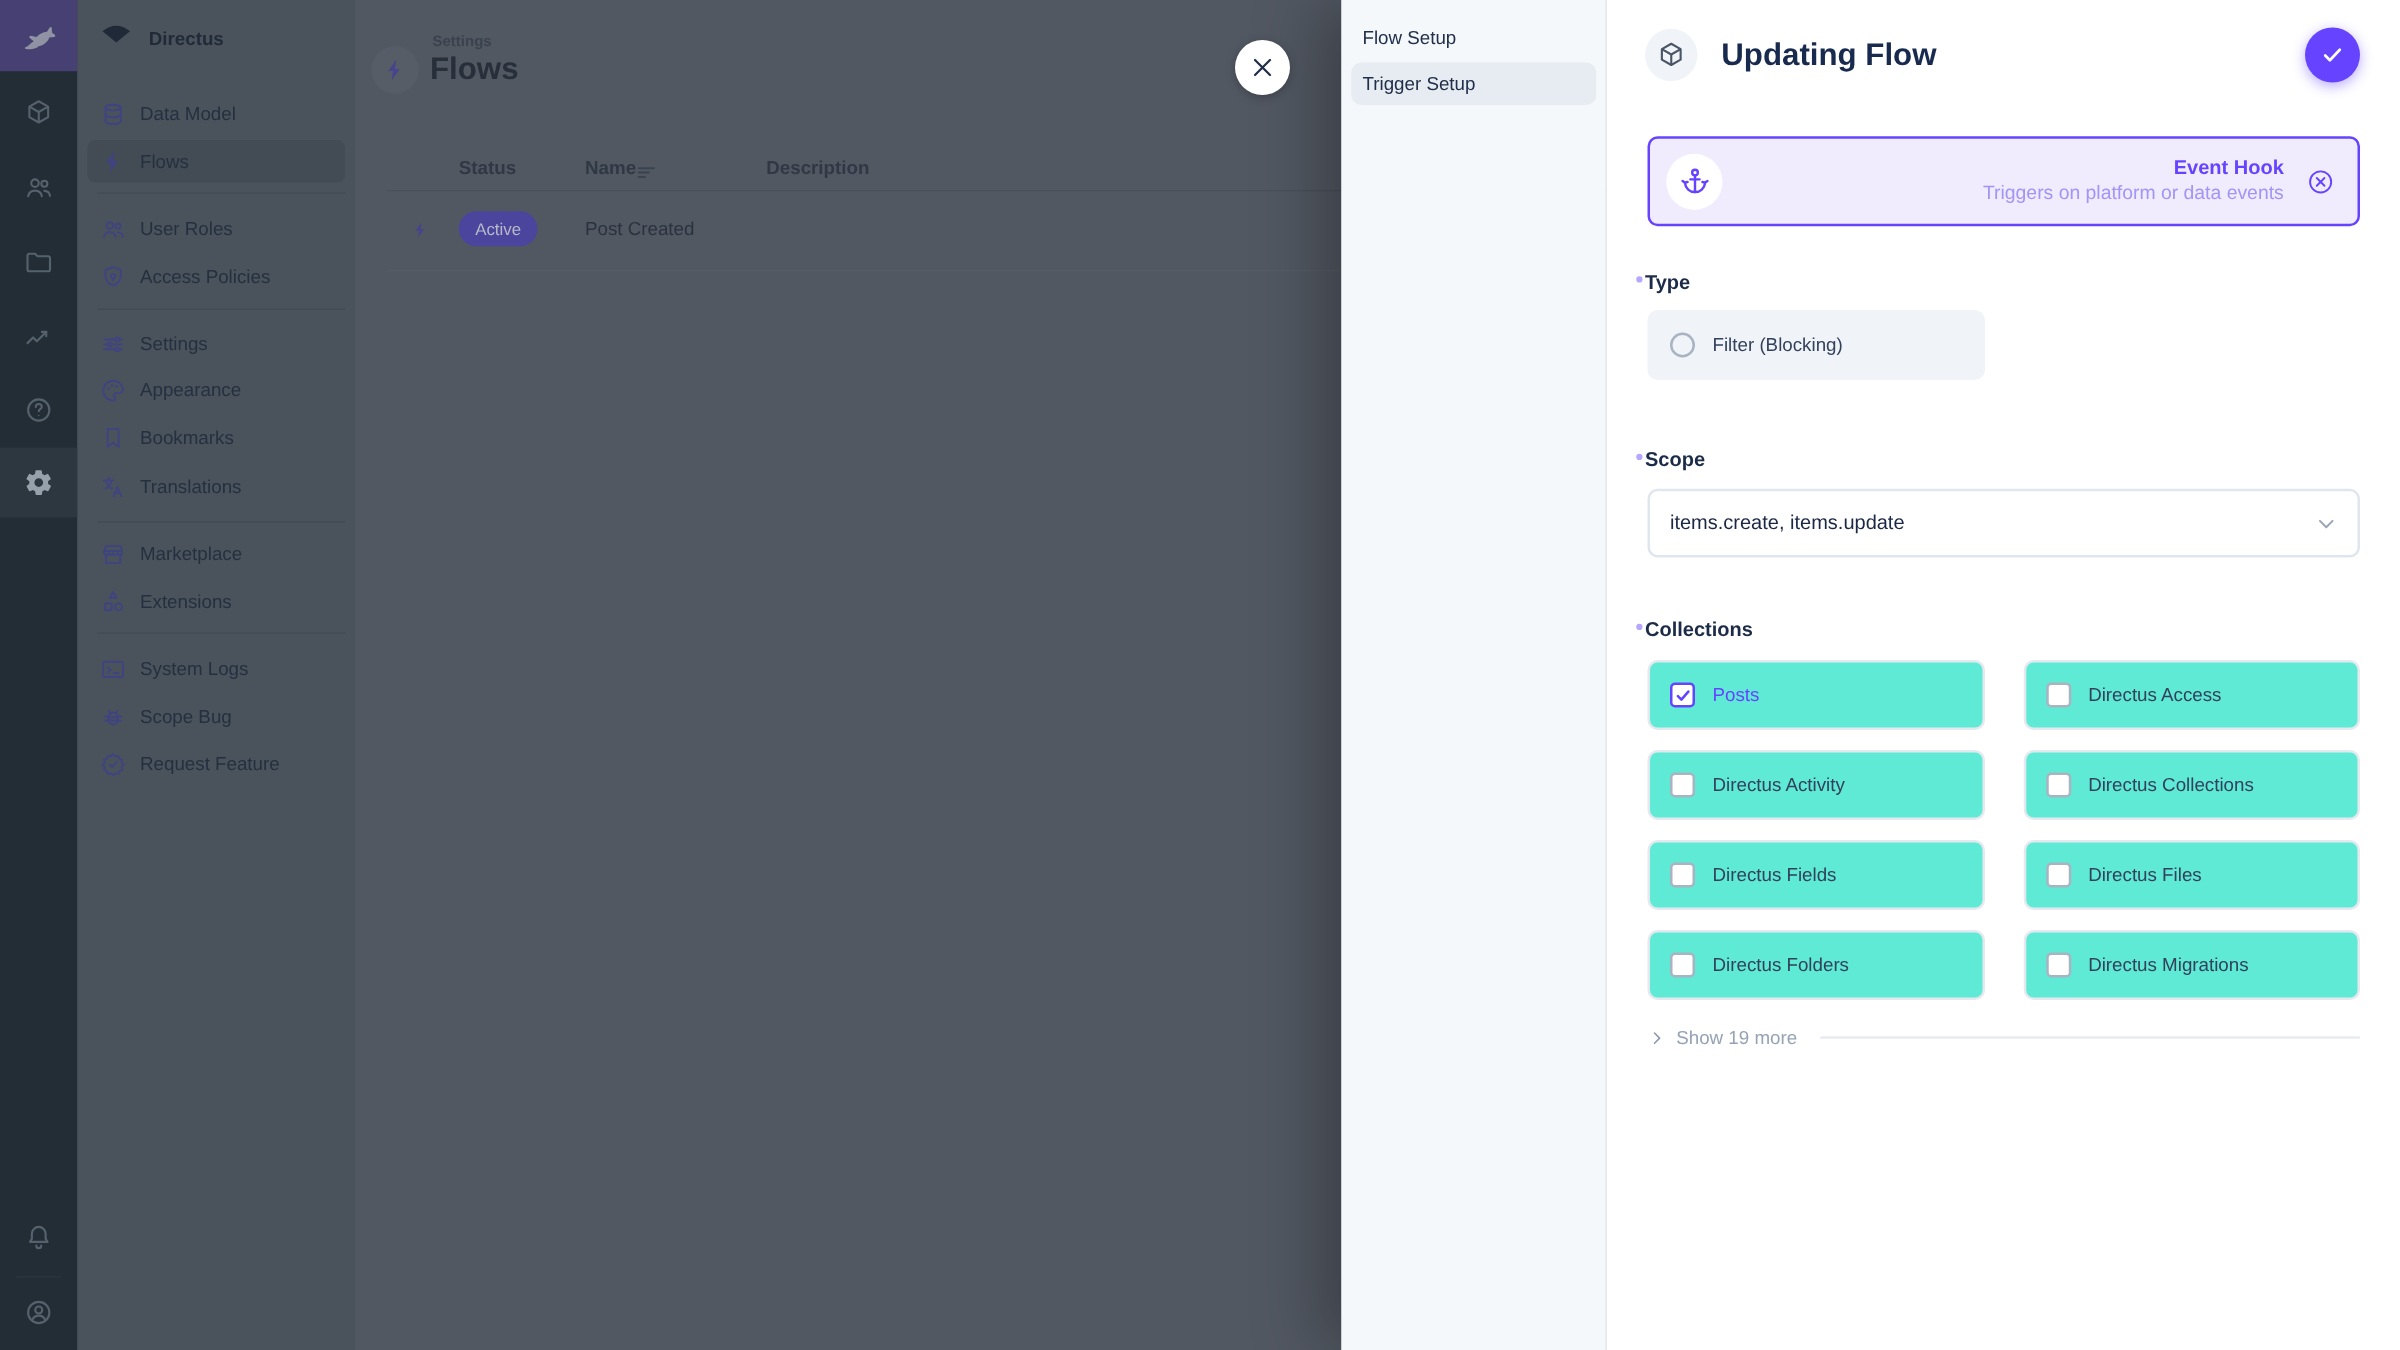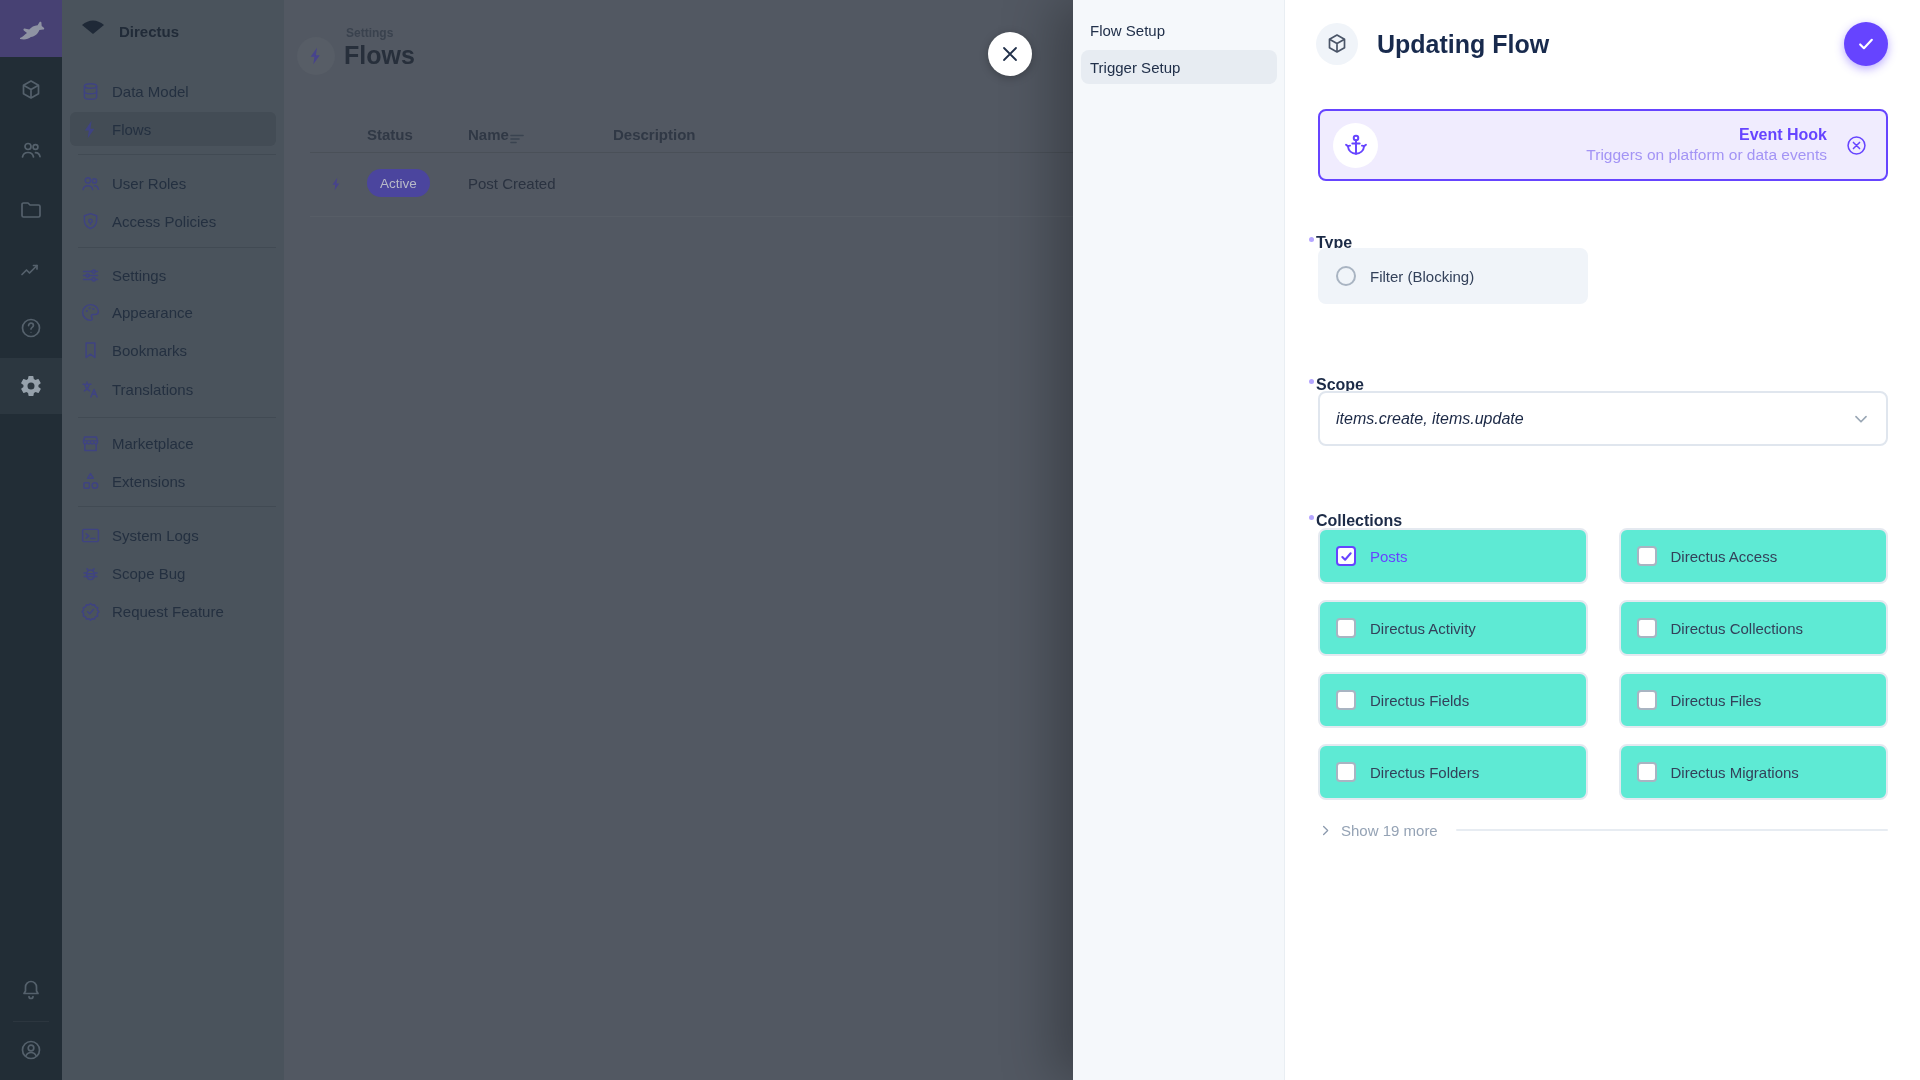--- a/index.html
+++ b/index.html
@@ -56,35 +56,35 @@
   .d-title { font-size:25px; font-weight:700; color:#182a4d; }
   .save-btn { position:absolute; right:32px; top:22px; width:44px; height:44px; border-radius:50%; background:#6644ff; display:flex; align-items:center; justify-content:center; color:#fff; box-shadow:0 3px 10px rgba(102,68,255,.45); cursor:pointer; }
 
   .hook-card { position:absolute; left:33px; right:32px; top:109px; height:72px; border:2px solid #6644ff; background:#f0ecfe; border-radius:8px; display:flex; align-items:center; padding:0 18px 0 13px; gap:18px;text-align:right; }
   .hook-avatar { width:45px; height:45px; border-radius:50%; background:#ffffff; display:flex; align-items:center; justify-content:center; color:#6644ff; flex:none; }
   .hook-texts { flex:1; }
   .hook-title { font-size:16px; font-weight:600; color:#6644ff; line-height:1.3; }
   .hook-sub { font-size:15.5px; color:#a394f5; line-height:1.3; }
   .hook-dismiss { color:#6644ff; flex:none; cursor:pointer; display:flex; }
 
-  .sec-label { position:absolute; left:33px; display:flex; align-items:flex-start; gap:2px;margin-top:16px; }
+  .sec-label { position:absolute; left:33px; display:flex; align-items:flex-start; gap:2px; }
   .sec-label .txt { font-size:16px; font-weight:700; color:#1c2b47; }
   .req-dot { width:5px; height:5px; border-radius:50%; background:#b5a6ff; margin:3px 0 0 -9px; flex:none; }
 
   .type-grid { position:absolute; left:33px; right:32px; top:248px; display:grid; grid-template-columns:1fr 1fr; gap:31px; }
   .opt-card { height:56px; border-radius:8px; display:flex; align-items:center; gap:14px; padding-left:16px; background:#f0f4f9; border:2px solid #f0f4f9; cursor:pointer; }
   .opt-card .olbl { font-size:15px; font-weight:500; color:#33415a; }
   .opt-card.selected { background:#f4f1ff; border-color:#6644ff; }
   .opt-card.selected .olbl { color:#6644ff; }
   .radio { width:20px; height:20px; border-radius:50%; border:2px solid #a9b4c2; background:transparent; flex:none; position:relative; }
   .radio.on { border-color:#6644ff; }
   .radio.on::after { content:""; position:absolute; left:3px; top:3px; width:10px; height:10px; border-radius:50%; background:#6644ff; }
 
   .scope-input { position:absolute; left:33px; right:32px; top:391px; height:55px; border:2px solid #e0e6ee; border-radius:8px; background:#fff; display:flex; align-items:center; padding:0 14px 0 16px; cursor:pointer; }
-  .scope-value { flex:1; font-size:16px; color:#1b2845;font-style:italic; }
+  .scope-value { flex:1; font-size:16px; color:#1b2845; }
   .scope-chevron { color:#9aa7b5; display:flex; }
 
   .coll-grid { position:absolute; left:33px; right:32px; top:528px; display:grid; grid-template-columns:1fr 1fr; gap:16px 31px; }
   .coll-card { height:56px; border:2px solid #e4e9f0; border-radius:8px; background:#5eead4; display:flex; align-items:center; gap:14px; padding-left:16px; cursor:pointer; }
   .coll-card .clbl { font-size:15px; font-weight:500; color:#33415a; }
   .coll-card.checked .clbl { color:#6644ff; }
   .cbox { width:20px; height:20px; border-radius:4px; border:2px solid #a9b4c2; flex:none; display:flex; align-items:center; justify-content:center; background:#fff; }
   .cbox.on { border-color:#6644ff; color:#6644ff; }
 
   .show-more { position:absolute; left:33px; right:32px; top:820px; height:20px; display:flex; align-items:center; gap:8px; cursor:pointer; }

